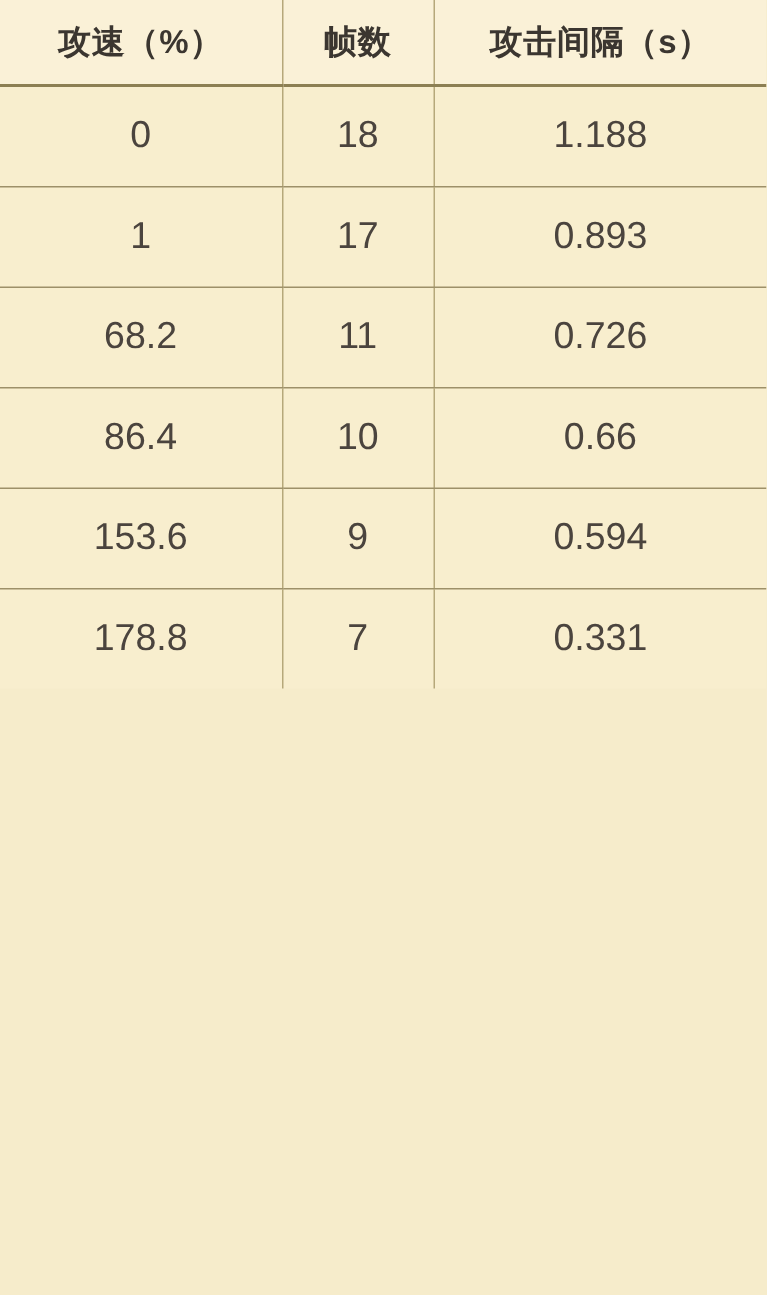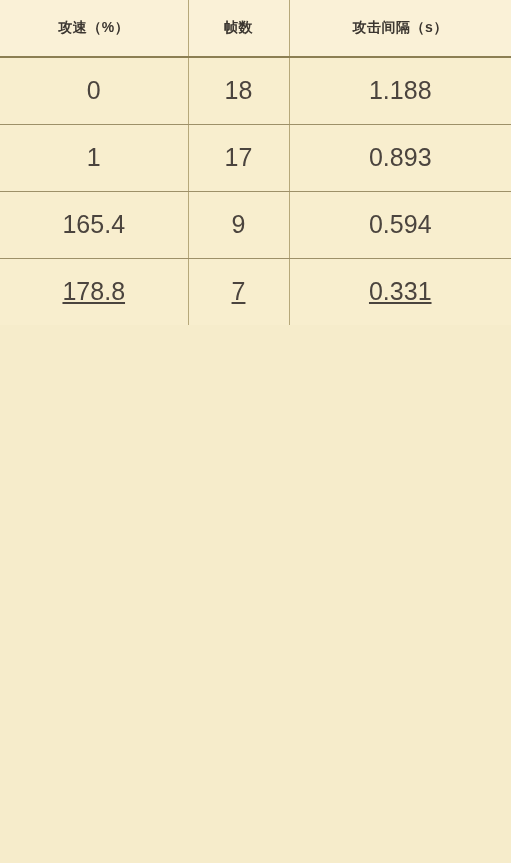--- a/index.html
+++ b/index.html
@@ -21,21 +21,21 @@
   }
   .stat-table col.c1 { width: 188px; }
   .stat-table col.c2 { width: 101px; }
   .stat-table col.c3 { width: 222px; }
 
   .stat-table thead th {
     height: 57px;
     box-sizing: border-box;
     background: #faf1d7;
     color: #3b3630;
-    font-size: 14px;
+    font-size: 22px;
     font-weight: bold;
     text-align: center;
     vertical-align: middle;
     padding: 0;
     border-bottom: 2px solid #8c7f53;
     letter-spacing: 0.5px;
   }
   .stat-table thead th.col-sep {
     border-right: 1px solid #b6a87a;
   }
@@ -50,21 +50,20 @@
     text-align: center;
     vertical-align: middle;
     padding: 0;
     border-bottom: 1px solid #9d9069;
   }
   .stat-table tbody td.col-sep {
     border-right: 1px solid #b6a87a;
   }
   .stat-table tbody tr:last-child td {
     border-bottom: none;
-    text-decoration: underline;
   }
 </style>
 </head>
 <body>
 
 <table class="stat-table">
   <colgroup>
     <col class="c1">
       <col class="c2">
       <col class="c3">
@@ -81,21 +80,31 @@
         <td class="col-sep">0</td>
         <td class="col-sep">18</td>
         <td>1.188</td>
       </tr>
       <tr>
         <td class="col-sep">1</td>
         <td class="col-sep">17</td>
         <td>0.893</td>
       </tr>
       <tr>
-        <td class="col-sep">165.4</td>
+        <td class="col-sep">68.2</td>
+        <td class="col-sep">11</td>
+        <td>0.726</td>
+      </tr>
+      <tr>
+        <td class="col-sep">86.4</td>
+        <td class="col-sep">10</td>
+        <td>0.66</td>
+      </tr>
+      <tr>
+        <td class="col-sep">153.6</td>
         <td class="col-sep">9</td>
         <td>0.594</td>
       </tr>
       <tr>
         <td class="col-sep">178.8</td>
         <td class="col-sep">7</td>
         <td>0.331</td>
       </tr>
     </tbody>
 </table>

